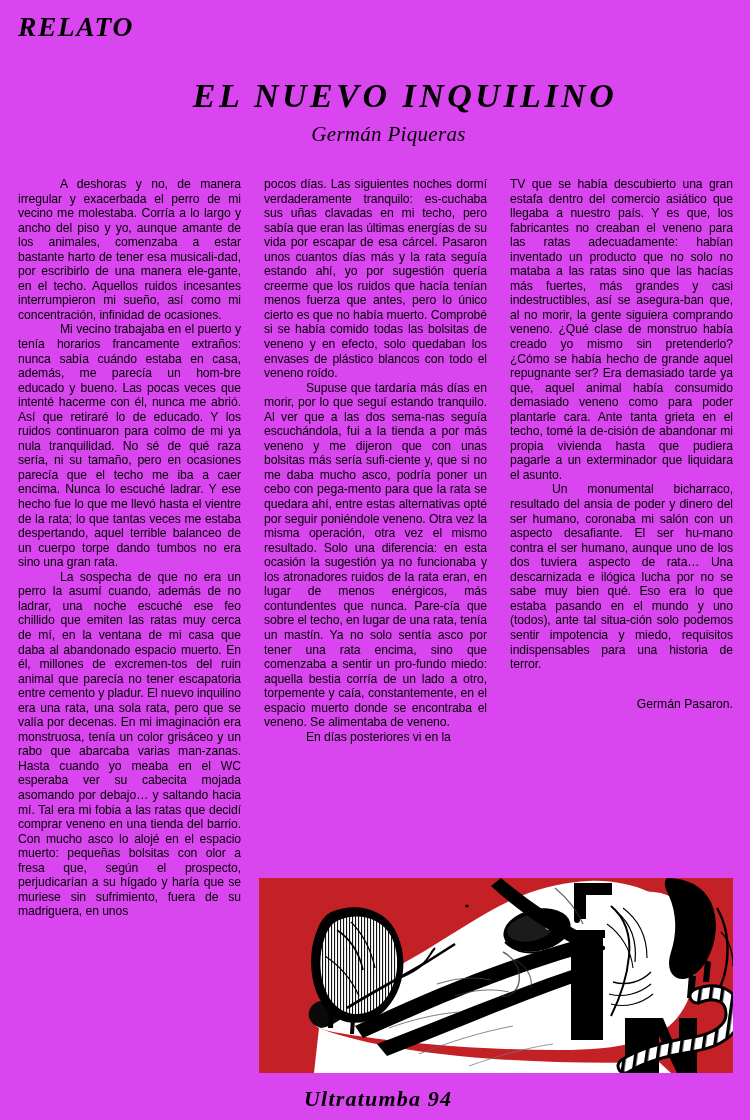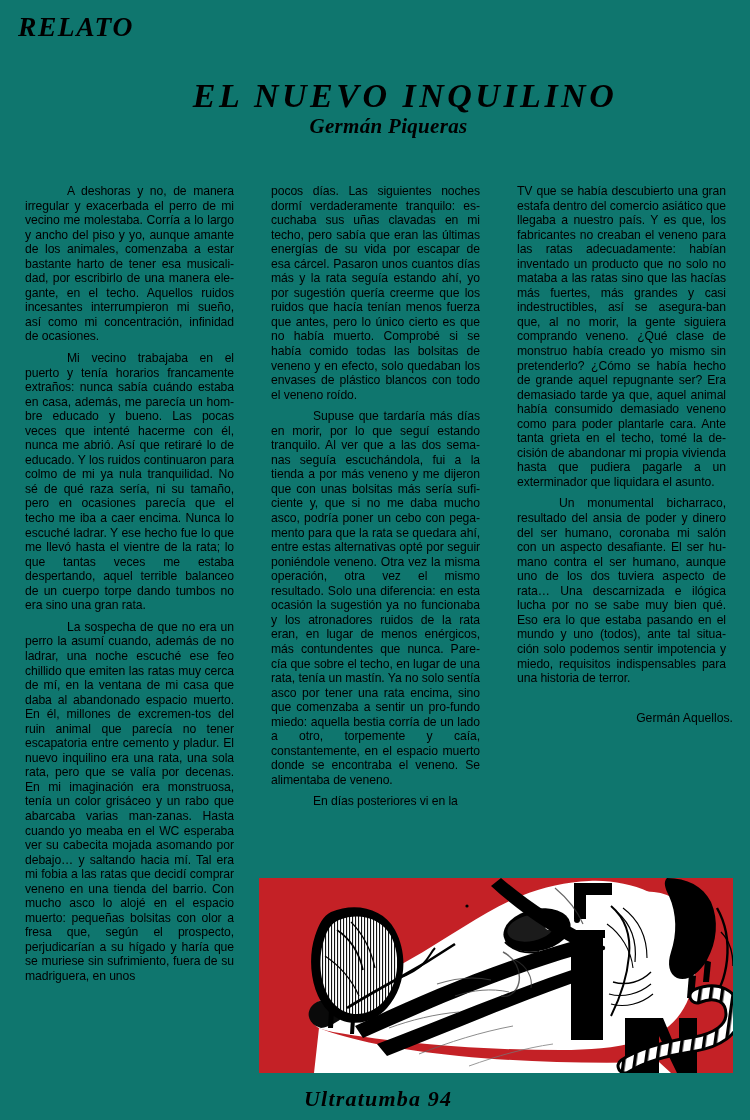--- a/index.html
+++ b/index.html
@@ -11,21 +11,21 @@
     width: 750px;
     height: 1120px;
     overflow: hidden;
     font-family: "Liberation Sans", sans-serif;
     color: #000000;
   }
   #page {
     position: relative;
     width: 750px;
     height: 1120px;
-    background: #0f766e;
+    background: #d946ef;
   }
 
   
   #kicker {
     position: absolute;
     left: 18px;
     top: 14px;
     font-family: "Liberation Serif", serif;
     font-style: italic;
     font-weight: bold;
@@ -48,23 +48,24 @@
     font-family: "Liberation Serif", serif;
     font-style: italic;
     font-weight: bold;
     font-size: 34px;
     letter-spacing: 3.5px;
     line-height: 1.05;
     color: #000;
     padding-left: 60px;
   }
   #story-author {
+    margin-top: 8px;
     font-family: "Liberation Serif", serif;
     font-style: italic;
-    font-weight: bold;
+    font-weight: normal;
     font-size: 21px;
     letter-spacing: 0.3px;
     color: #000;
     padding-left: 27px;
   }
 
   
   #columns {
     position: absolute;
     left: 18px;
@@ -76,21 +77,21 @@
   .column {
     width: 223px;
     margin-right: 23px;
   }
   .column:last-child {
     margin-right: 0;
   }
   .col-3 { width: 223px; }
 
   .para {
-    margin: 7px;
+    margin: 0;
     text-align: justify;
     text-align-last: left;
     font-size: 12.2px;
     line-height: 14.55px;
     letter-spacing: -0.08px;
     word-spacing: 0px;
     hyphens: manual;
     -webkit-hyphens: manual;
   }
   .para.indent {
@@ -156,21 +157,21 @@
 
     <div class="column">
       <p class="para">pocos días. Las siguientes noches dormí verdaderamente tranquilo: es-cuchaba sus uñas clavadas en mi techo, pero sabía que eran las últimas energías de su vida por escapar de esa cárcel. Pasaron unos cuantos días más y la rata seguía estando ahí, yo por sugestión quería creerme que los ruidos que hacía tenían menos fuerza que antes, pero lo único cierto es que no había muerto. Comprobé si se había comido todas las bolsitas de veneno y en efecto, solo quedaban los envases de plástico blancos con todo el veneno roído.</p>
       <p class="para indent">Supuse que tardaría más días en morir, por lo que seguí estando tranquilo. Al ver que a las dos sema-nas seguía escuchándola, fui a la tienda a por más veneno y me dijeron que con unas bolsitas más sería sufi-ciente y, que si no me daba mucho asco, podría poner un cebo con pega-mento para que la rata se quedara ahí, entre estas alternativas opté por seguir poniéndole veneno. Otra vez la misma operación, otra vez el mismo resultado. Solo una diferencia: en esta ocasión la sugestión ya no funcionaba y los atronadores ruidos de la rata eran, en lugar de menos enérgicos, más contundentes que nunca. Pare-cía que sobre el techo, en lugar de una rata, tenía un mastín. Ya no solo sentía asco por tener una rata encima, sino que comenzaba a sentir un pro-fundo miedo: aquella bestia corría de un lado a otro, torpemente y caía, constantemente, en el espacio muerto donde se encontraba el veneno. Se alimentaba de veneno.</p>
       <p class="para indent">En días posteriores vi en la</p>
     </div>
 
     <div class="column col-3">
       <p class="para">TV que se había descubierto una gran estafa dentro del comercio asiático que llegaba a nuestro país. Y es que, los fabricantes no creaban el veneno para las ratas adecuadamente: habían inventado un producto que no solo no mataba a las ratas sino que las hacías más fuertes, más grandes y casi indestructibles, así se asegura-ban que, al no morir, la gente siguiera comprando veneno. ¿Qué clase de monstruo había creado yo mismo sin pretenderlo? ¿Cómo se había hecho de grande aquel repugnante ser? Era demasiado tarde ya que, aquel animal había consumido demasiado veneno como para poder plantarle cara. Ante tanta grieta en el techo, tomé la de-cisión de abandonar mi propia vivienda hasta que pudiera pagarle a un exterminador que liquidara el asunto.</p>
       <p class="para indent">Un monumental bicharraco, resultado del ansia de poder y dinero del ser humano, coronaba mi salón con un aspecto desafiante. El ser hu-mano contra el ser humano, aunque uno de los dos tuviera aspecto de rata… Una descarnizada e ilógica lucha por no se sabe muy bien qué. Eso era lo que estaba pasando en el mundo y uno (todos), ante tal situa-ción solo podemos sentir impotencia y miedo, requisitos indispensables para una historia de terror.</p>
-      <p class="signature">Germán Aquellos.</p>
+      <p class="signature">Germán Pasaron.</p>
     </div>
 
   </div>
 
   <div id="illustration">
     <svg viewBox="0 0 474 195" xmlns="http://www.w3.org/2000/svg">
       <defs>
         <pattern id="hatch" width="3" height="8" patternUnits="userSpaceOnUse">
           <rect width="3" height="8" fill="#ffffff"></rect>
           <rect x="0" y="0" width="1.1" height="8" fill="#111111"></rect>

